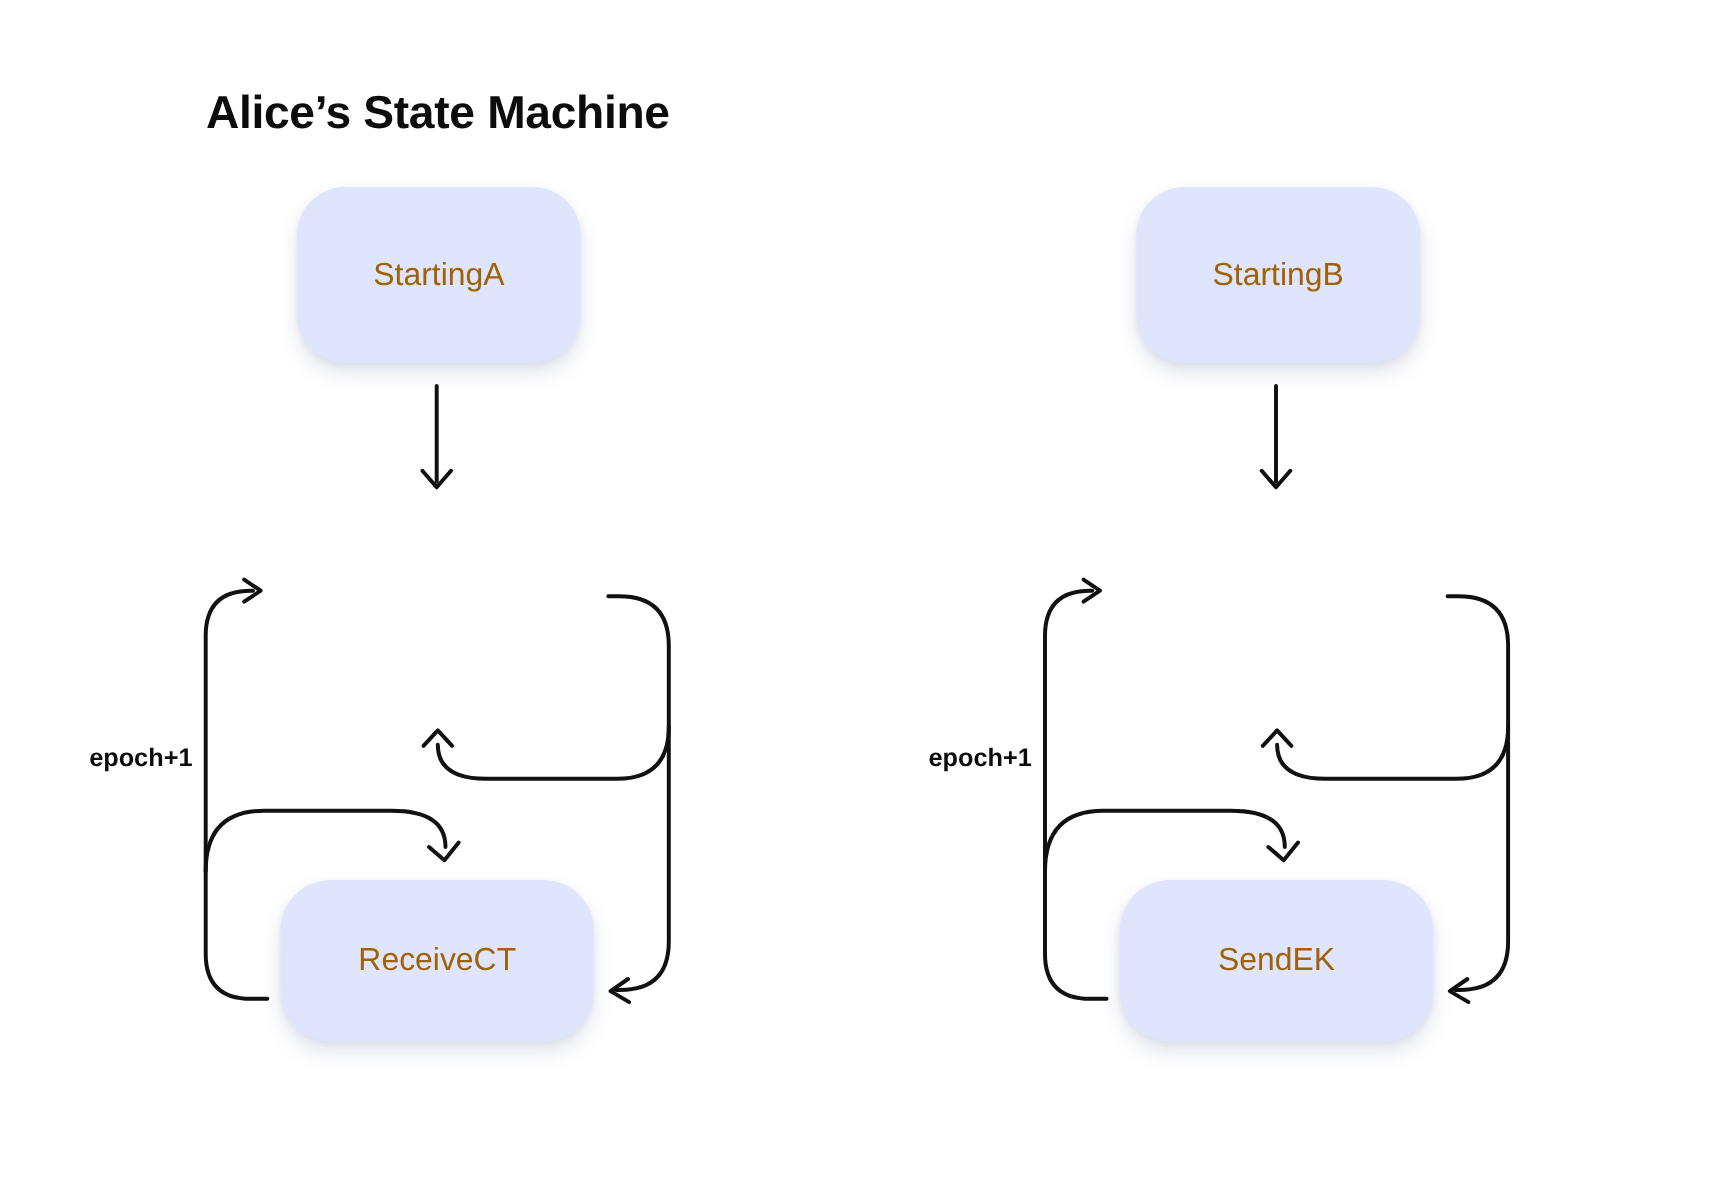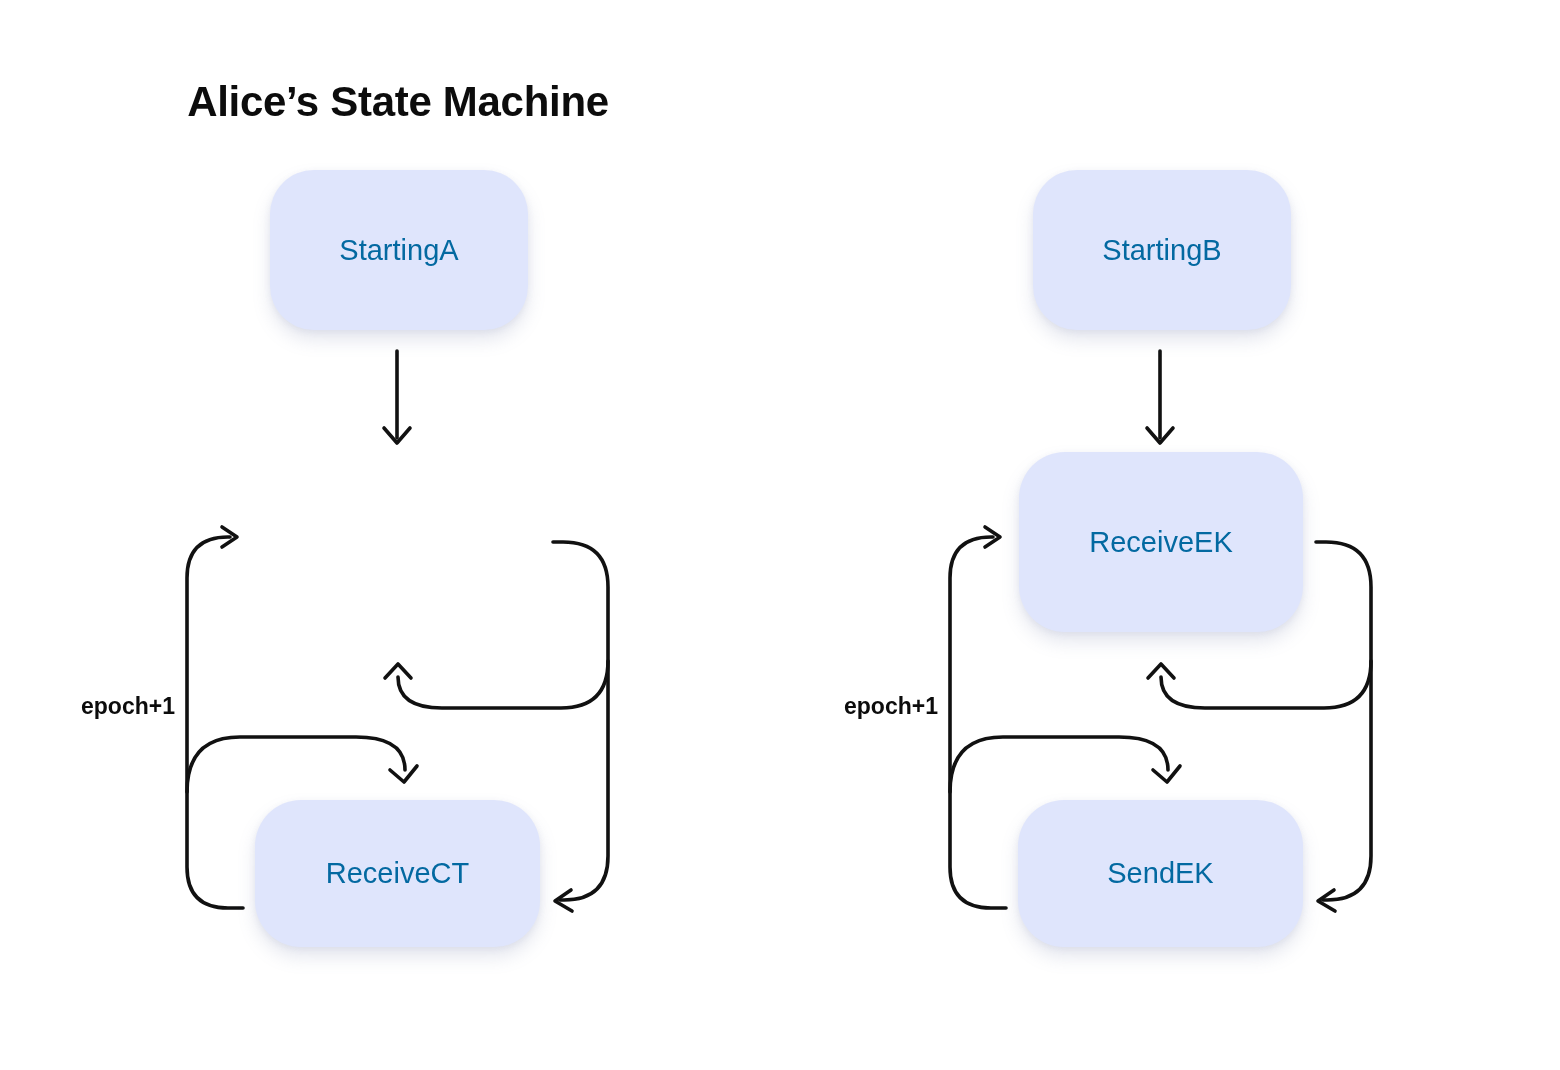--- a/index.html
+++ b/index.html
@@ -37,37 +37,36 @@
   }
 
   .node {
     position: absolute;
     background: #dfe5fc;
     border-radius: 46px;
     display: flex;
     align-items: center;
     justify-content: center;
     font-size: 29px;
-    color: #0369a1;
+    color: #a16207;
     box-shadow: 0 10px 18px rgba(110, 120, 165, 0.18), 0 2px 6px rgba(110, 120, 165, 0.10);
   }
   .node-start  { left: 270px; top: 170px; width: 258px; height: 160px; border-radius: 44px; }
   .node-middle { left: 256px; top: 452px; width: 284px; height: 180px; }
   .node-end    { left: 255px; top: 800px; width: 285px; height: 147px; }
 
   .edge-label {
     position: absolute;
     top: 675px;
     left: 0;
     width: 175px;
     text-align: right;
     font-size: 23px;
     font-weight: 700;
     color: #0c0c0c;
-    margin-top: 18px;
   }
 
   svg.edges {
     position: absolute;
     inset: 0;
     width: 660px;
     height: 1070px;
   }
   svg.edges path {
     fill: none;
@@ -135,18 +134,17 @@
         <path d="M 553 542 L 563 542 Q 608 542 608 587 L 608 856 Q 608 900 564 900 L 560 900"></path>
         <path d="M 571 890 L 555 901 L 572 911"></path>
       </g>
       <g>
         <path d="M 608 661 Q 608 708 561 708 L 442 708 Q 398 708 398 677"></path>
         <path d="M 385 678 L 398 664 L 411 678"></path>
       </g>
     </svg>
 
     <div class="node node-start">StartingB</div>
-    <div class="node node-middle">ReceiveEK</div>
     <div class="node node-end">SendEK</div>
     <div class="edge-label">epoch+1</div>
   </div>
 
 </div>
 
 </body></html>

